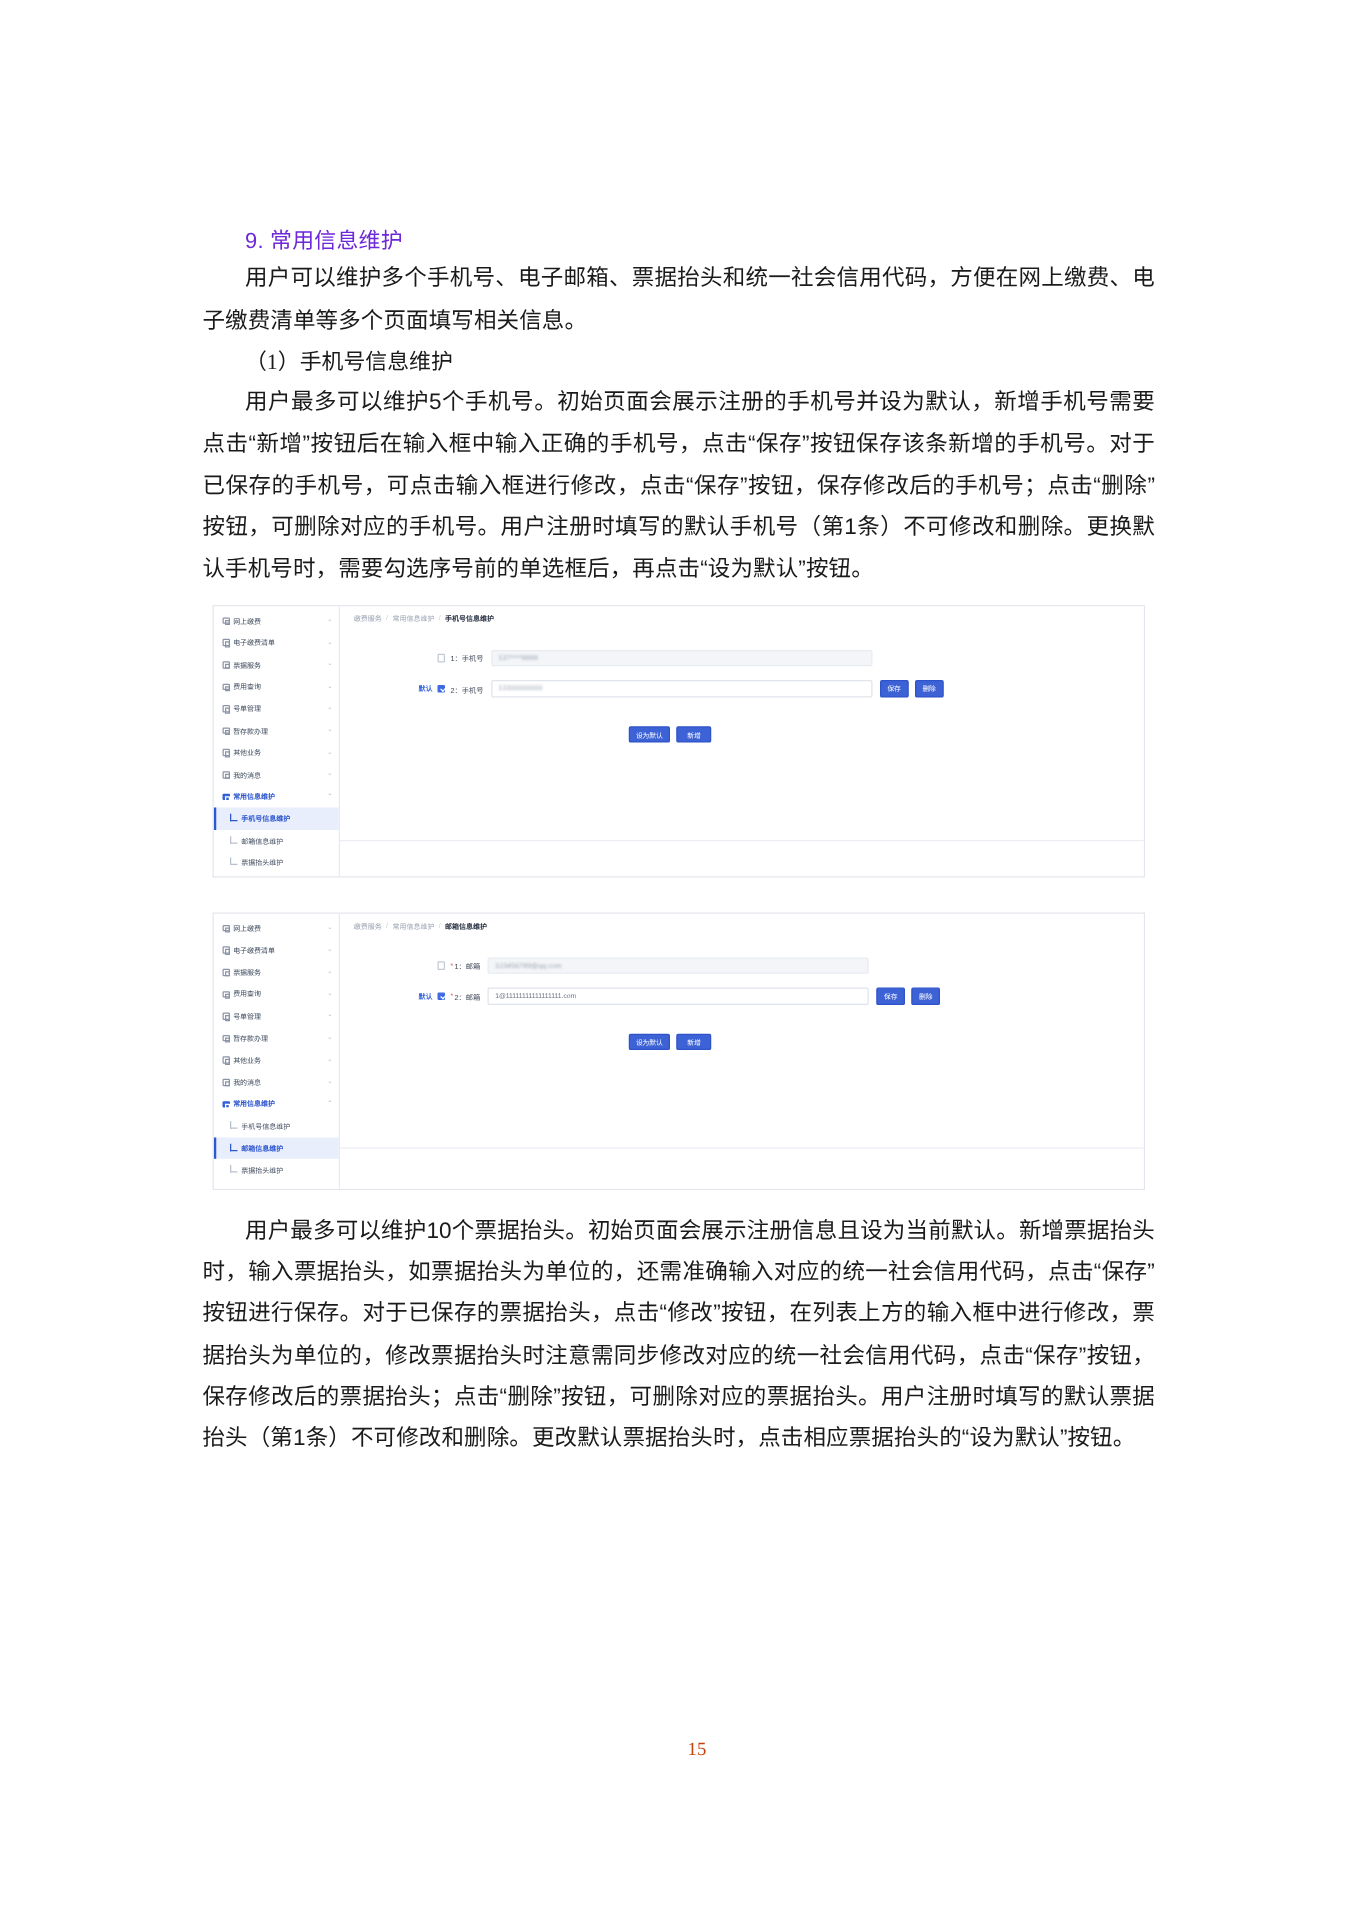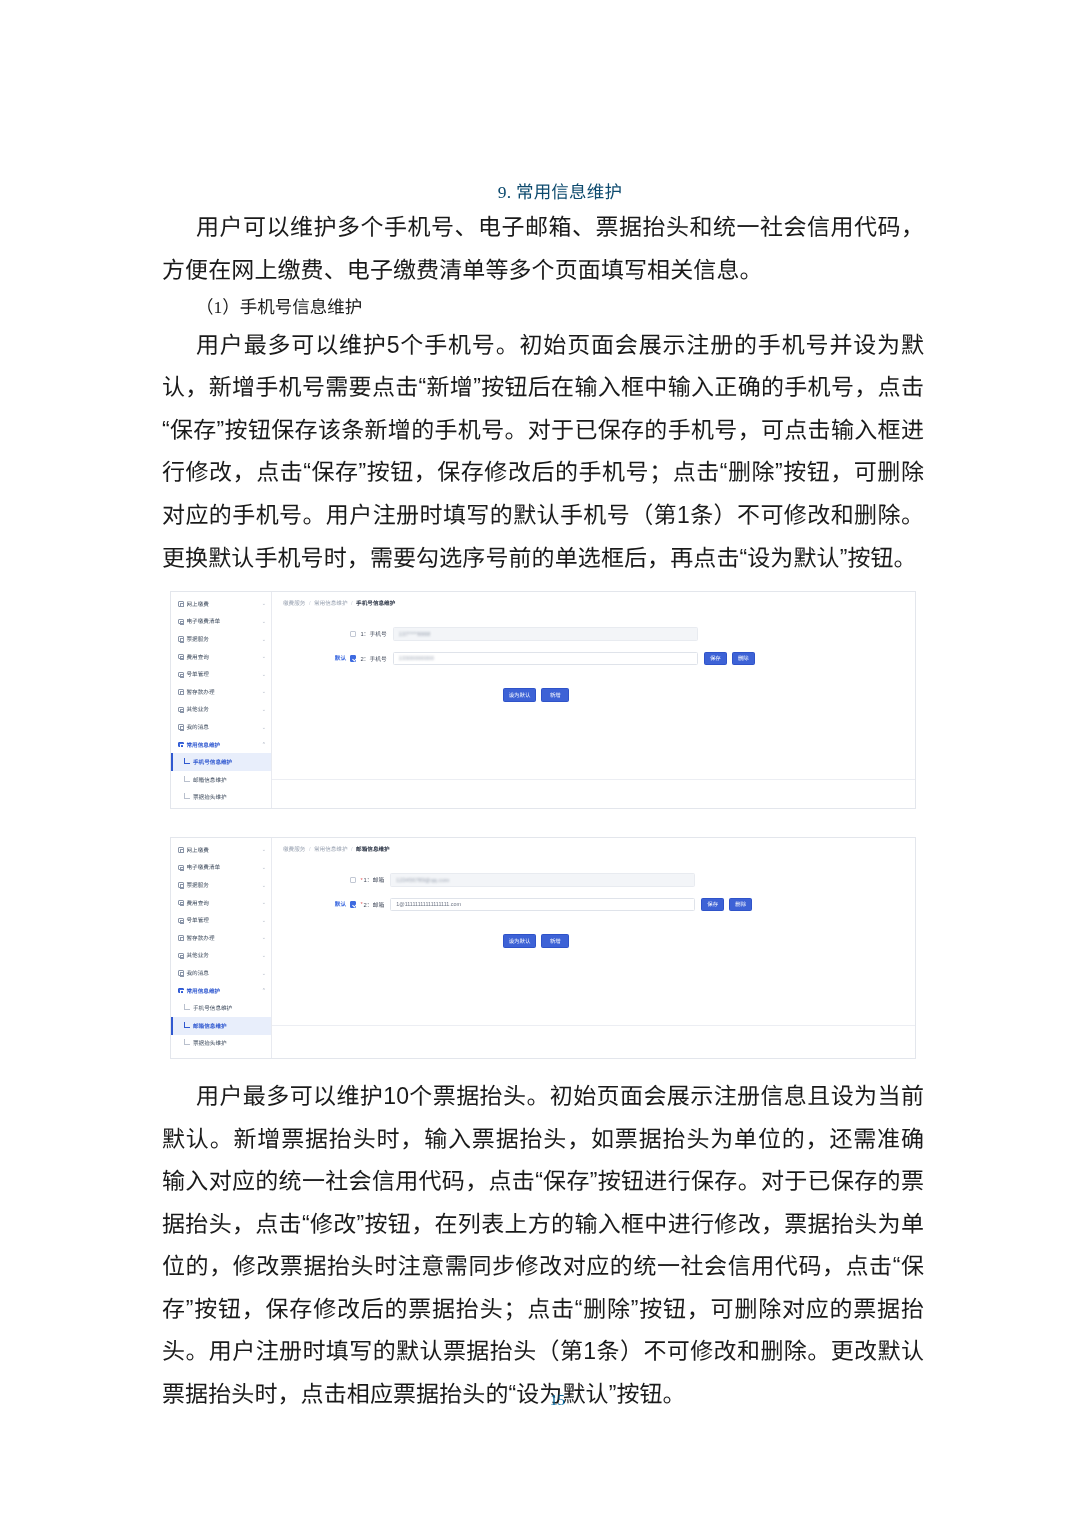--- a/index.html
+++ b/index.html
@@ -24,30 +24,29 @@
   .content {
     position: absolute;
     left: 162px;
     top: 178px;
     width: 762px;
   }
 
   
   .heading {
     font-size: 17.5px;
-    color: #0c4a6e;
+    color: #6d28d9;
     line-height: 1.62;
     margin: 0 0 0 34px;
-    font-family: Liberation Serif, serif;
+    font-family: Liberation Sans, sans-serif;
     font-weight: 400;
     letter-spacing: 0.2px;
-    text-align: center;
   }
   .para {
-    font-size: 23px;
+    font-size: 18px;
     color: #1a1a1a;
     line-height: 1.85;
     margin: 0;
     text-align: justify;
     text-justify: inter-ideograph;
     text-indent: 34px;
     font-family: "Liberation Sans", "DejaVu Sans", sans-serif;
     letter-spacing: 0.1px;
   }
   .sub-heading {
@@ -292,21 +291,21 @@
     padding-right: 110px;
   }
   .center-btns .btn { min-width: 28px; }
 
   .page-num {
     position: absolute;
     left: 0; right: 0;
     top: 1392px;
     text-align: center;
     font-size: 15px;
-    color: #0369a1;
+    color: #c2410c;
     font-family: "Liberation Serif", "DejaVu Serif", serif;
     margin-left: 35px;
   }
 </style>
 </head>
 <body>
 
 <div class="page">
   <div class="content">
 

